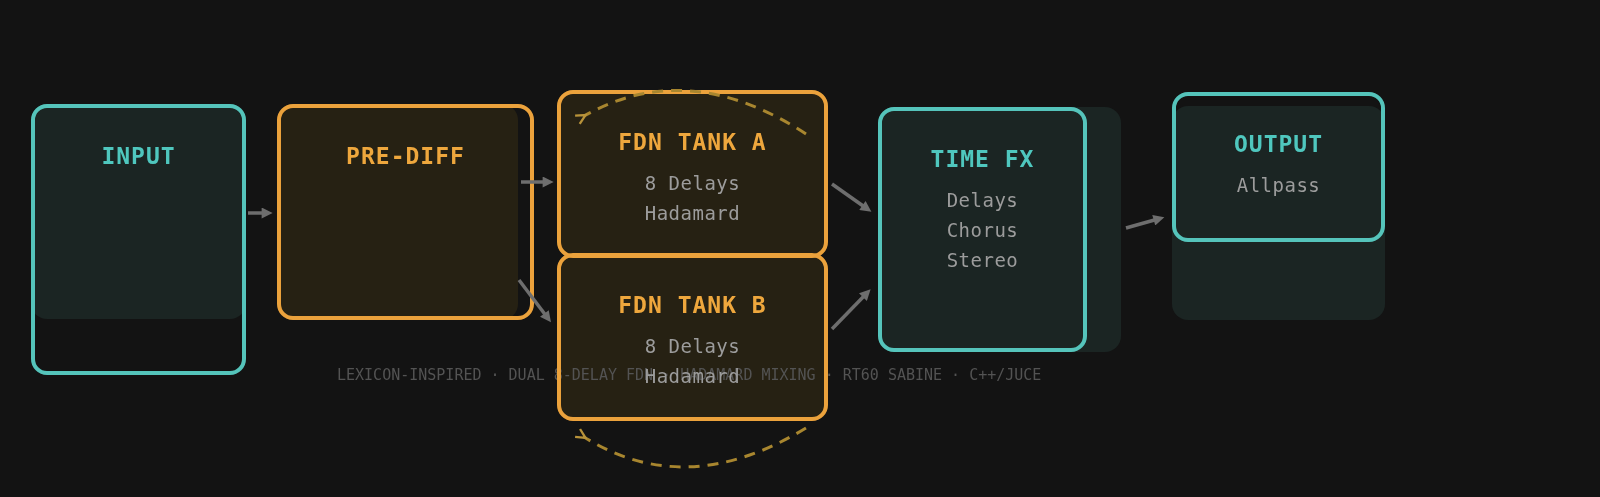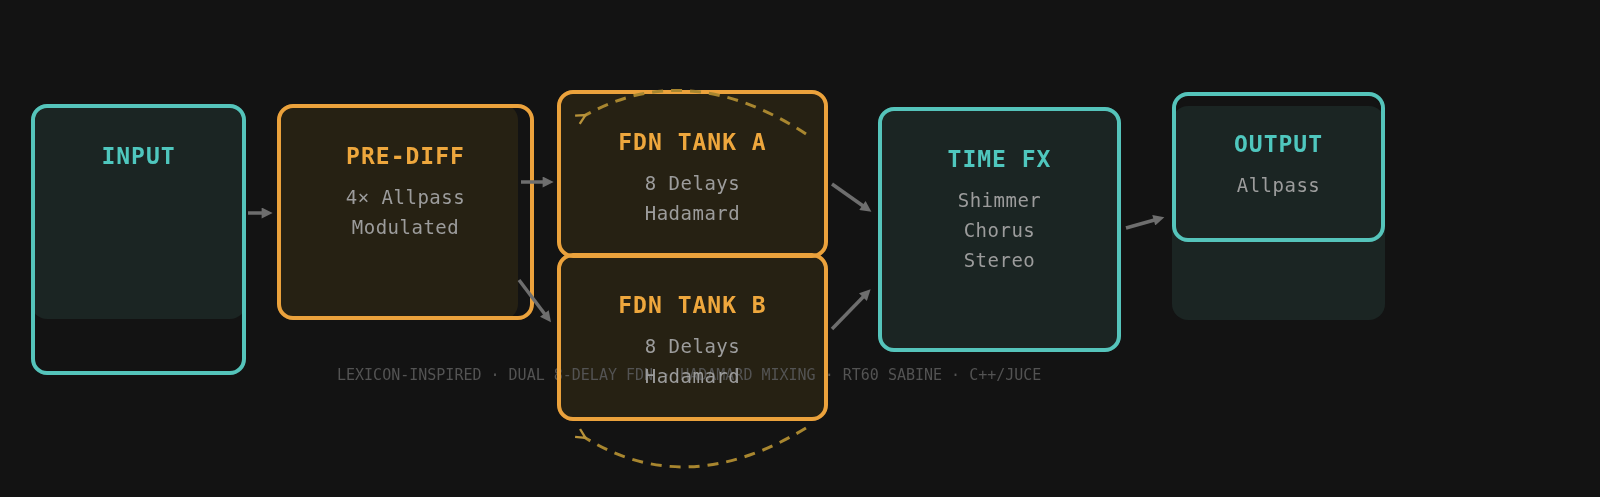--- a/index.html
+++ b/index.html
@@ -76,43 +76,39 @@
         <path class="arc" d="M 806 428 Q 686 501 584 437" marker-end="url(#chevron)"></path>
       </g>
   </svg>
 
   <div id="chrome-layer">
       <div class="box teal" style="left: 31px; top: 104px; width: 215px; height: 271px;">
         <div class="title">INPUT</div>
       </div>
       <div class="box orange" style="left: 277px; top: 104px; width: 257px; height: 216px;">
         <div class="title">PRE-DIFF</div>
-        <div class="lines">
-          <div class="line">4× Allpass</div>
-          <div class="line">Modulated</div>
-        </div>
       </div>
       <div class="box orange" style="left: 557px; top: 90px; width: 271px; height: 168px;">
         <div class="title">FDN TANK A</div>
         <div class="lines">
           <div class="line">8 Delays</div>
           <div class="line">Hadamard</div>
         </div>
       </div>
       <div class="box orange" style="left: 557px; top: 253px; width: 271px; height: 168px; text-align: center;">
         <div class="title">FDN TANK B</div>
         <div class="lines">
           <div class="line">8 Delays</div>
           <div class="line">Hadamard</div>
         </div>
       </div>
-      <div class="box teal" style="left: 878px; top: 107px; width: 243px; height: 245px;">
+      <div class="box teal" style="left: 878px; top: 107px; width: 209px; height: 245px;">
         <div class="title">TIME FX</div>
         <div class="lines">
-          <div class="line">Shimmer</div>
+          <div class="line">Delays</div>
           <div class="line">Chorus</div>
           <div class="line">Stereo</div>
         </div>
       </div>
       <div class="box teal" style="left: 1172px; top: 92px; width: 213px; height: 150px;">
         <div class="title">OUTPUT</div>
         <div class="lines">
           <div class="line">Allpass</div>
         </div>
       </div>

